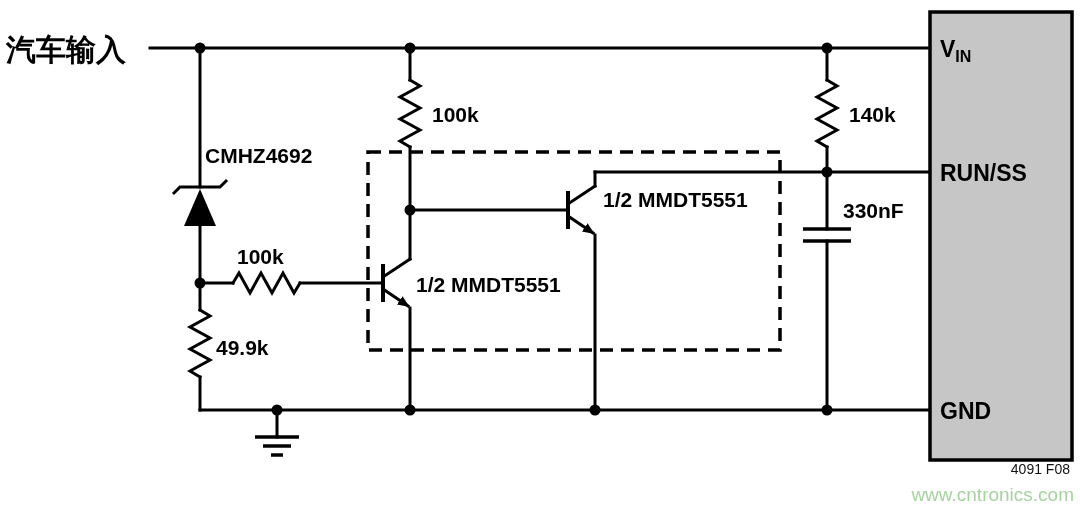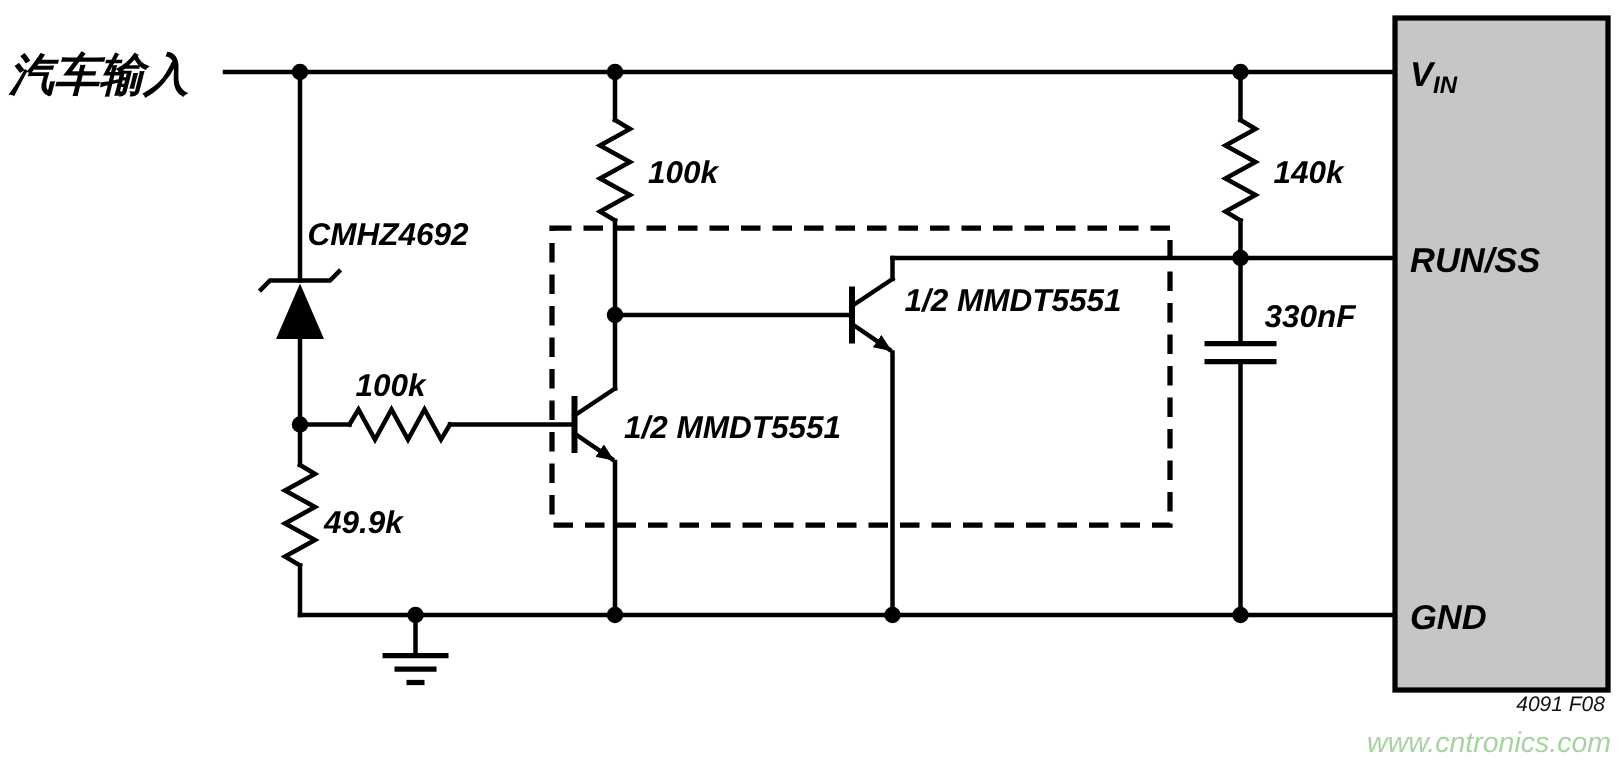--- a/index.html
+++ b/index.html
@@ -6,21 +6,20 @@
     margin: 0;
     padding: 0;
     background: #ffffff;
   }
   .stage {
     position: relative;
     width: 1080px;
     height: 514px;
     background: #ffffff;
     font-family: "Liberation Sans", sans-serif;
-    font-style: italic;
   }
   svg text {
     font-family: "Liberation Sans", sans-serif;
     fill: #000000;
   }
   .comp-label {
     font-size: 21px;
     font-weight: bold;
   }
   .pin-label {

